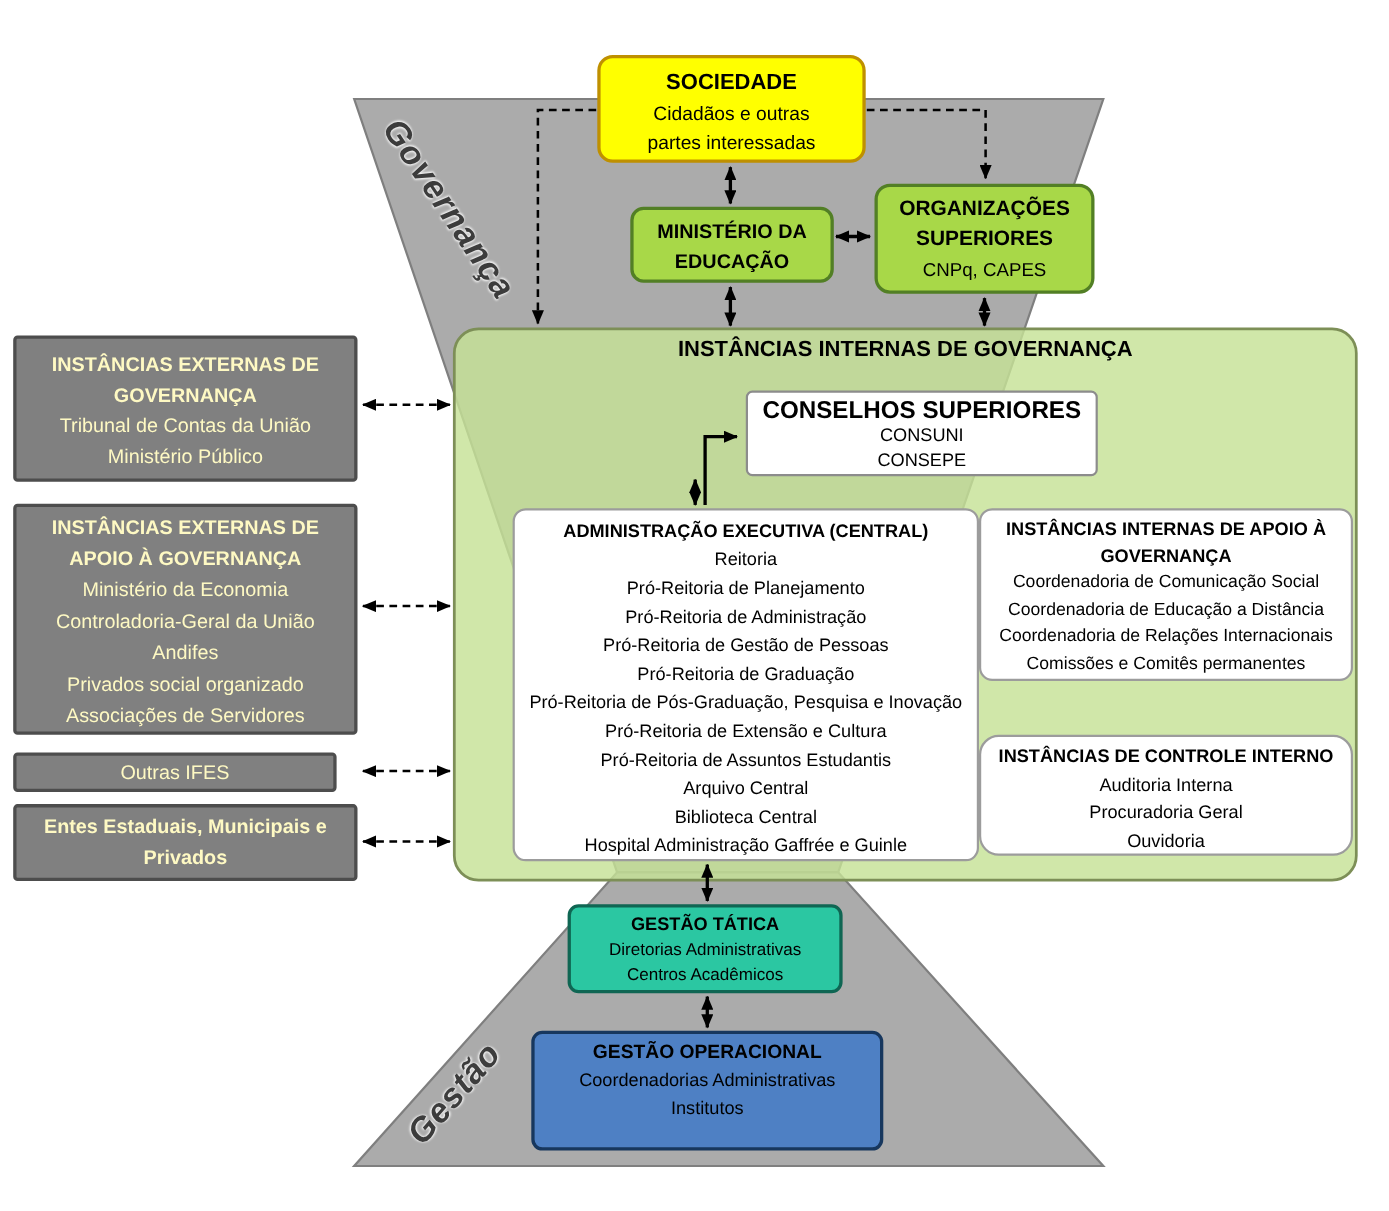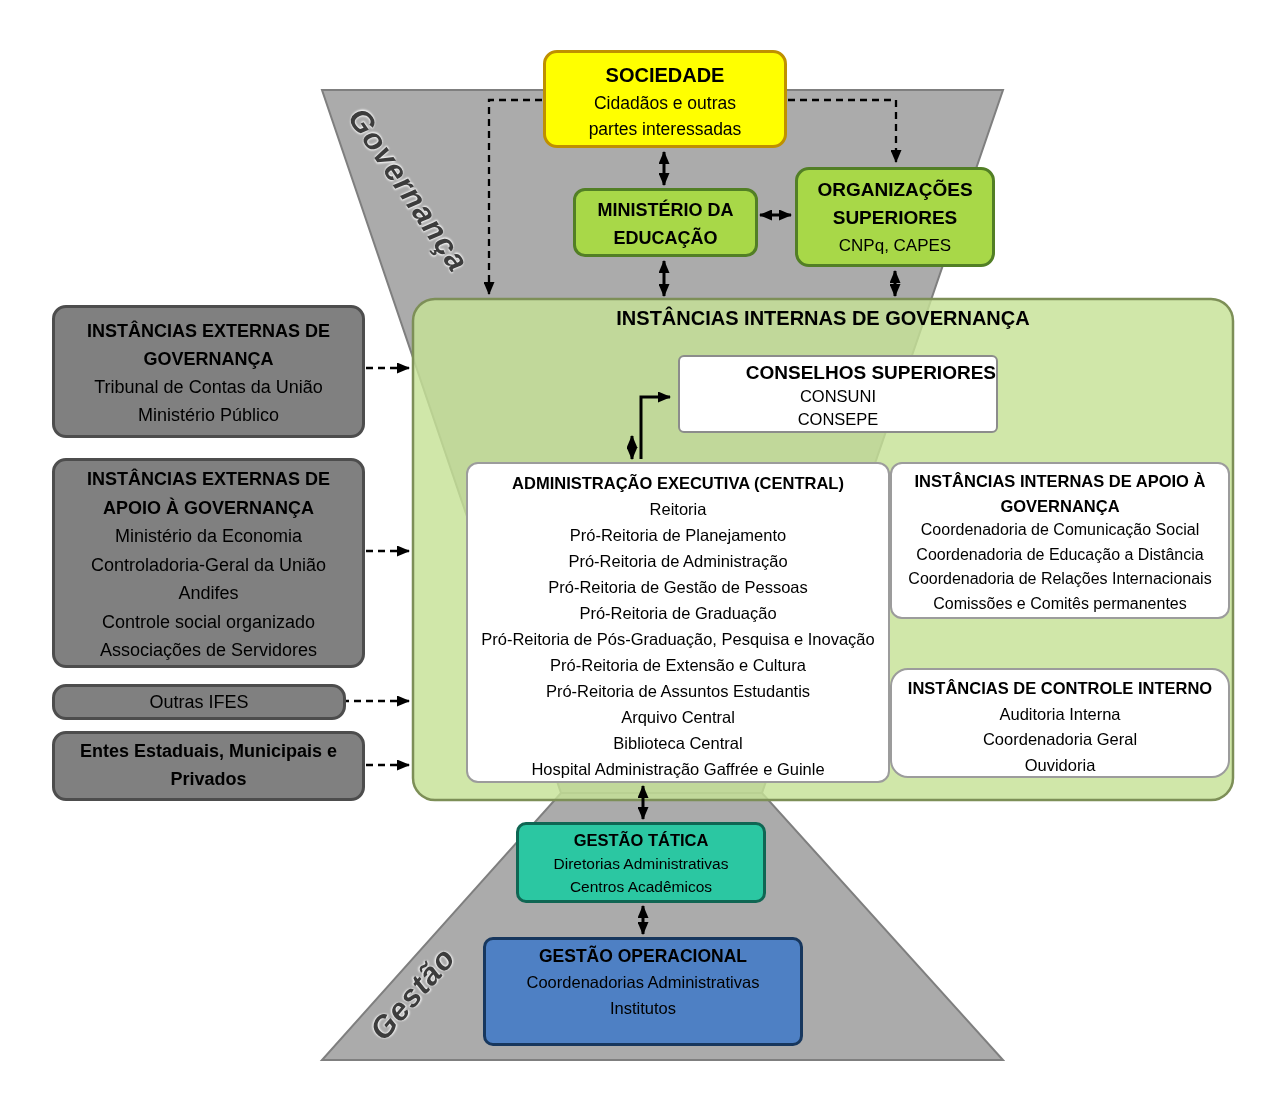--- a/index.html
+++ b/index.html
@@ -25,33 +25,33 @@
 
   .org { left:795px; top:167px; width:200px; height:100px; background:var(--yellow_green,#a8d848);
          border:3px solid #527f25; border-radius:14px; padding-top:6px; font-size:17px; line-height:28px; }
   .org .bt { font-size:19px; }
 
   .green-title { position:absolute; left:413px; top:307px; width:820px; text-align:center;
                  font-size:20px; font-weight:bold; }
 
   .conselhos { left:678px; top:355px; width:320px; height:78px; background:#fff; border:2px solid #8c8c8c;
                border-radius:6px; padding-top:4px; font-size:16.5px; line-height:23.5px; }
-  .conselhos .bt { font-size:19px;text-align:right; }
+  .conselhos .bt { font-size:22px; }
 
   .admin { left:432px; top:462px; width:424px; height:321px; background:#fff; border:2px solid #9c9c9c;
            border-radius:12px; padding-top:6px; font-size:16.5px; line-height:26px; white-space:nowrap;margin-left:34px; }
 
   .apoio { left:890px; top:462px; width:340px; height:157px; background:#fff; border:2px solid #9c9c9c;
            border-radius:12px; padding-top:5px; font-size:16px; line-height:24.5px; white-space:nowrap; }
   .apoio .bt { font-size:16.5px; }
 
   .controle { left:890px; top:668px; width:340px; height:110px; background:#fff; border:2px solid #9c9c9c;
               border-radius:18px; padding-top:6px; font-size:16.5px; line-height:25.5px; }
 
-  .gbox { background:var(--gray_box,#808080); border:3px solid #4d4d4d; border-radius:14px; color:#000000;margin-left:40px; }
+  .gbox { background:var(--gray_box,#808080); border:3px solid #4d4d4d; border-radius:4px; color:#fef9c3; }
   .extgov   { left:12px; top:305px; width:313px; height:133px; padding-top:9px; font-size:18px; line-height:28px; }
   .extapoio { left:12px; top:458px; width:313px; height:210px; padding-top:4px; font-size:18px; line-height:28.5px; }
   .ifes     { left:12px; top:684px; width:294px; height:36px; font-size:18px; line-height:31px; }
   .entes    { left:12px; top:731px; width:313px; height:70px; padding-top:3px; font-size:18px; line-height:28px;font-weight:bold; }
 
   .tatica { left:516px; top:822px; width:250px; height:81px; background:var(--teal,#2bc7a2);
             border:3px solid #0f6653; border-radius:10px; padding-top:4px; font-size:15.5px; line-height:23px; }
   .tatica .bt { font-size:16.5px; }
 
   .oper { left:483px; top:937px; width:320px; height:109px; background:var(--blue,#4e80c4);
@@ -153,38 +153,38 @@
     <div class="bt">GOVERNANÇA</div>
     <div>Coordenadoria de Comunicação Social</div>
     <div>Coordenadoria de Educação a Distância</div>
     <div>Coordenadoria de Relações Internacionais</div>
     <div>Comissões e Comitês permanentes</div>
   </div>
 
   <div class="box controle">
     <div class="bt">INSTÂNCIAS DE CONTROLE INTERNO</div>
     <div>Auditoria Interna</div>
-    <div>Coordenadoria Geral</div>
+    <div>Procuradoria Geral</div>
     <div>Ouvidoria</div>
   </div>
 
   <div class="box gbox extgov">
     <div class="bt">INSTÂNCIAS EXTERNAS DE</div>
     <div class="bt">GOVERNANÇA</div>
     <div>Tribunal de Contas da União</div>
     <div>Ministério Público</div>
   </div>
 
   <div class="box gbox extapoio">
     <div class="bt">INSTÂNCIAS EXTERNAS DE</div>
     <div class="bt">APOIO À GOVERNANÇA</div>
     <div>Ministério da Economia</div>
     <div>Controladoria-Geral da União</div>
     <div>Andifes</div>
-    <div>Controle social organizado</div>
+    <div>Privados social organizado</div>
     <div>Associações de Servidores</div>
   </div>
 
   <div class="box gbox ifes">
     <div>Outras IFES</div>
   </div>
 
   <div class="box gbox entes">
     <div>Entes Estaduais, Municipais e</div>
     <div>Privados</div>

